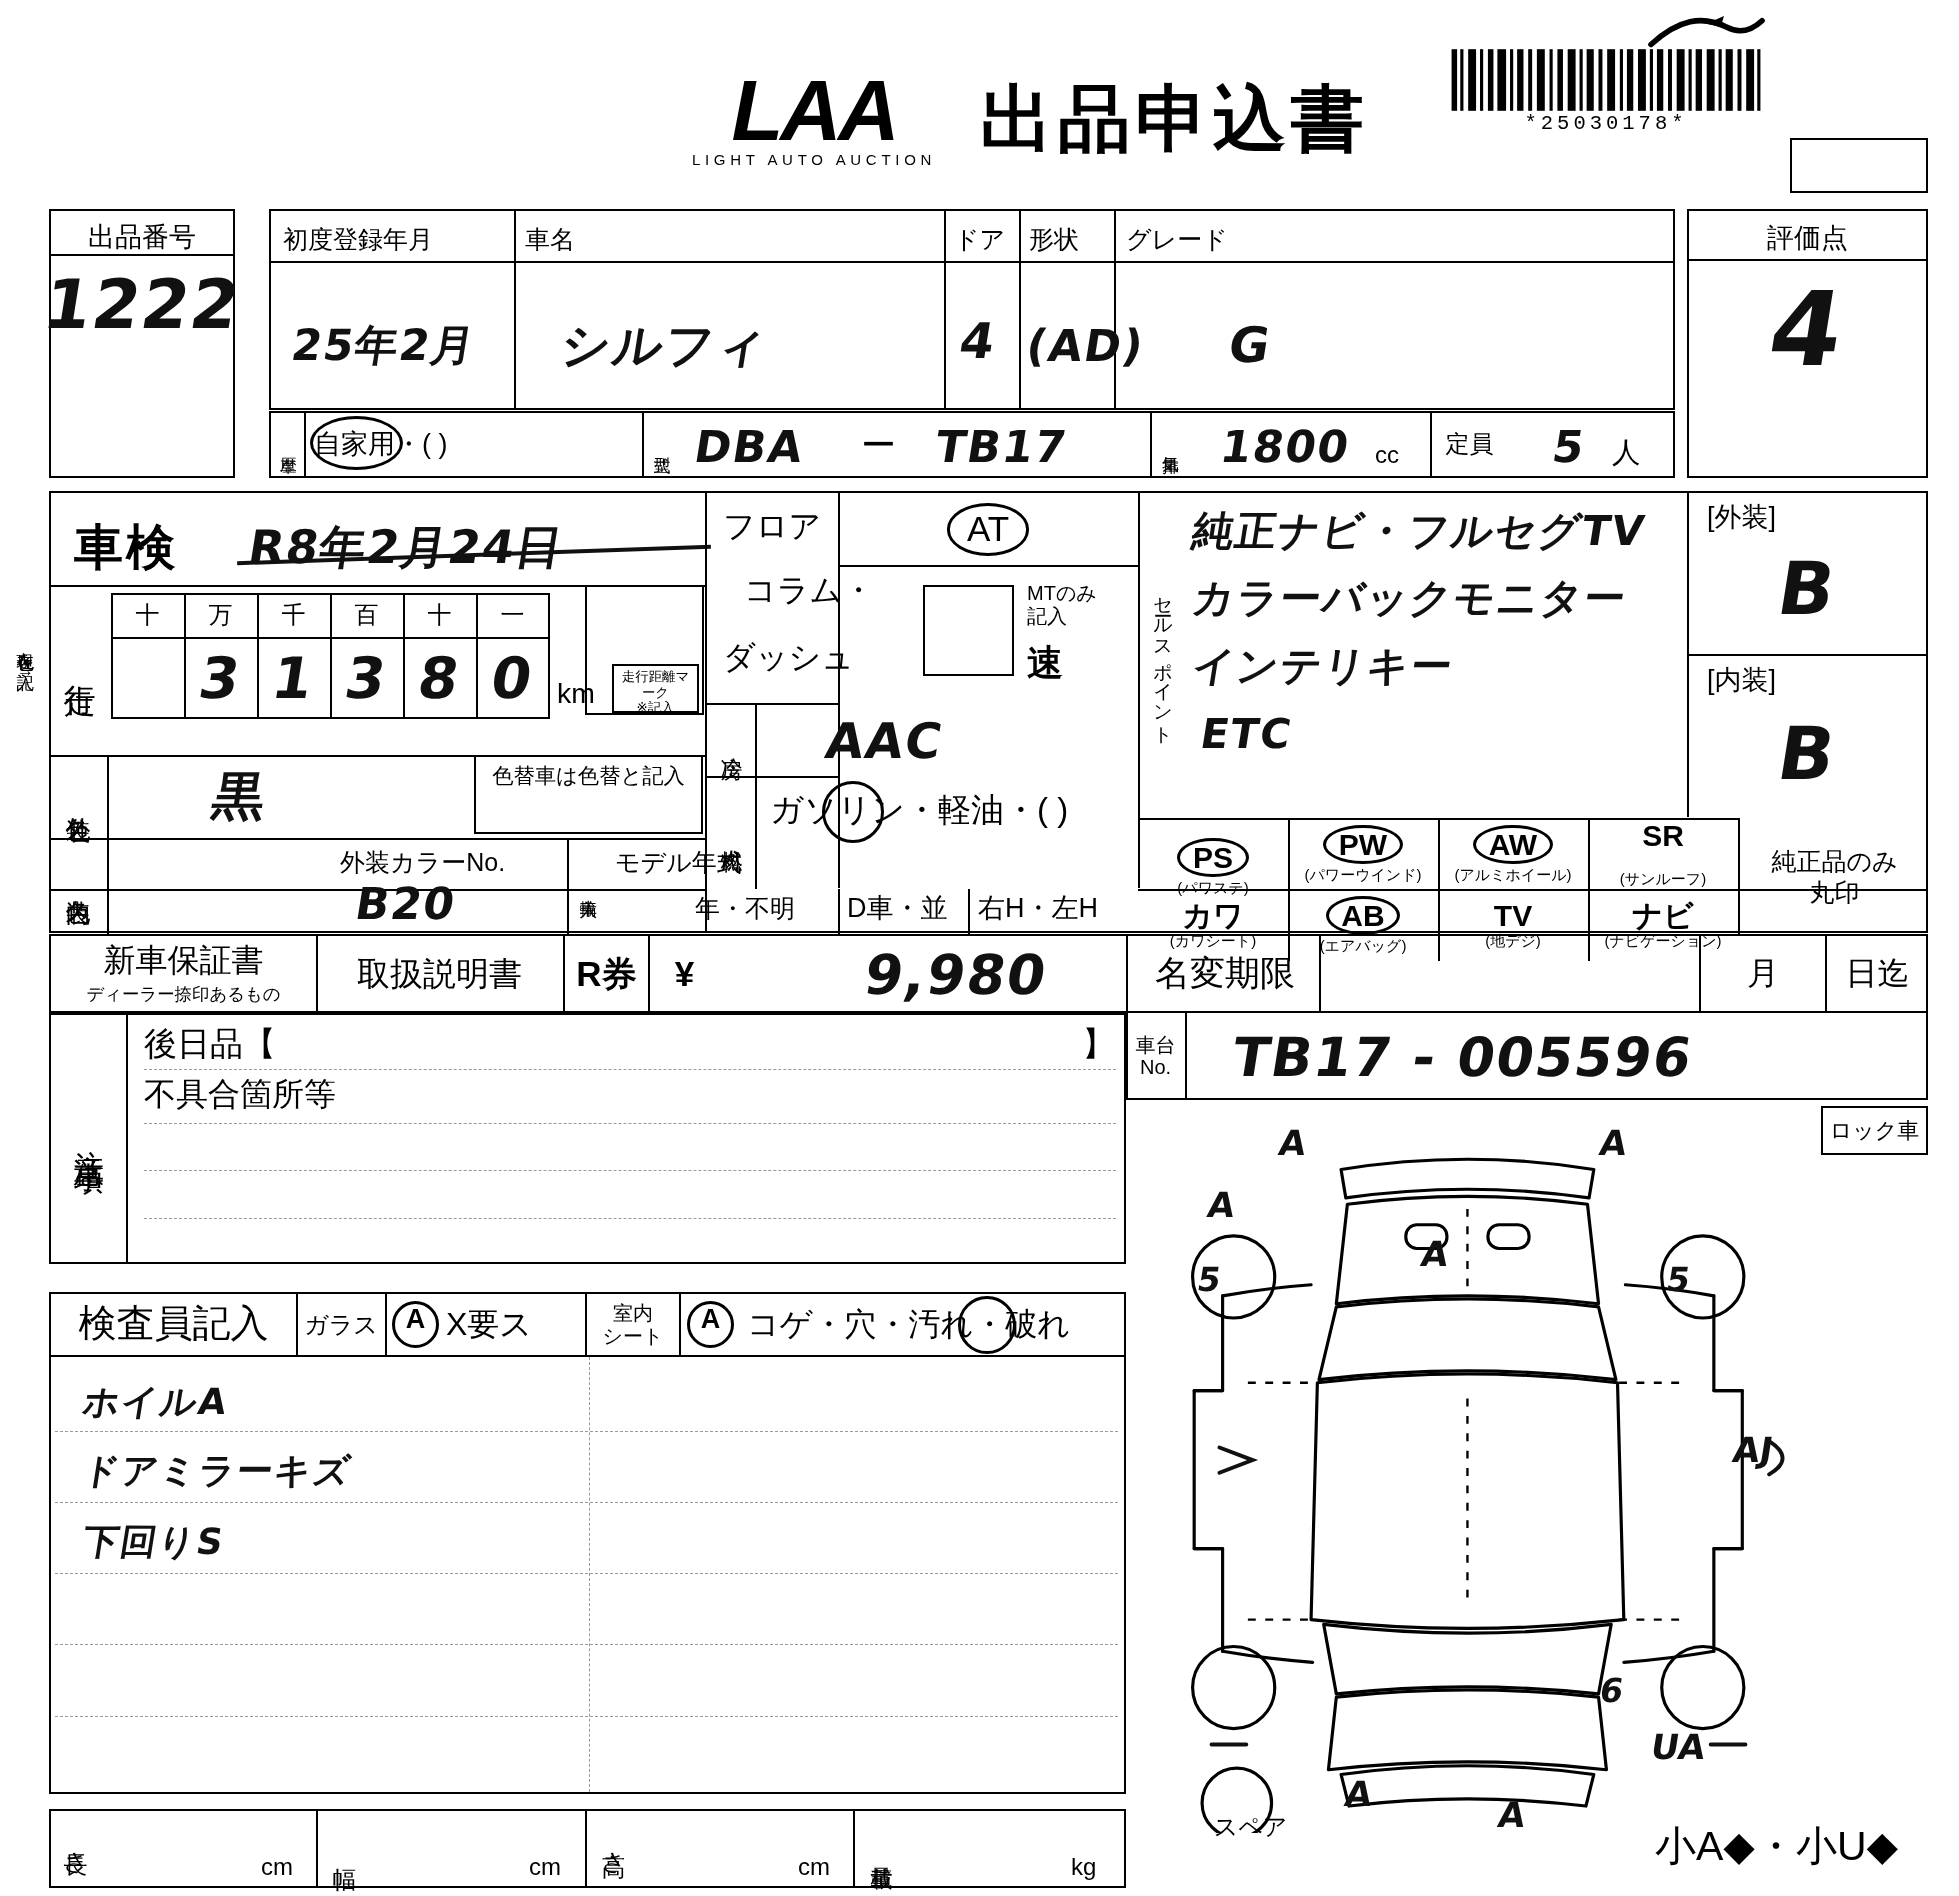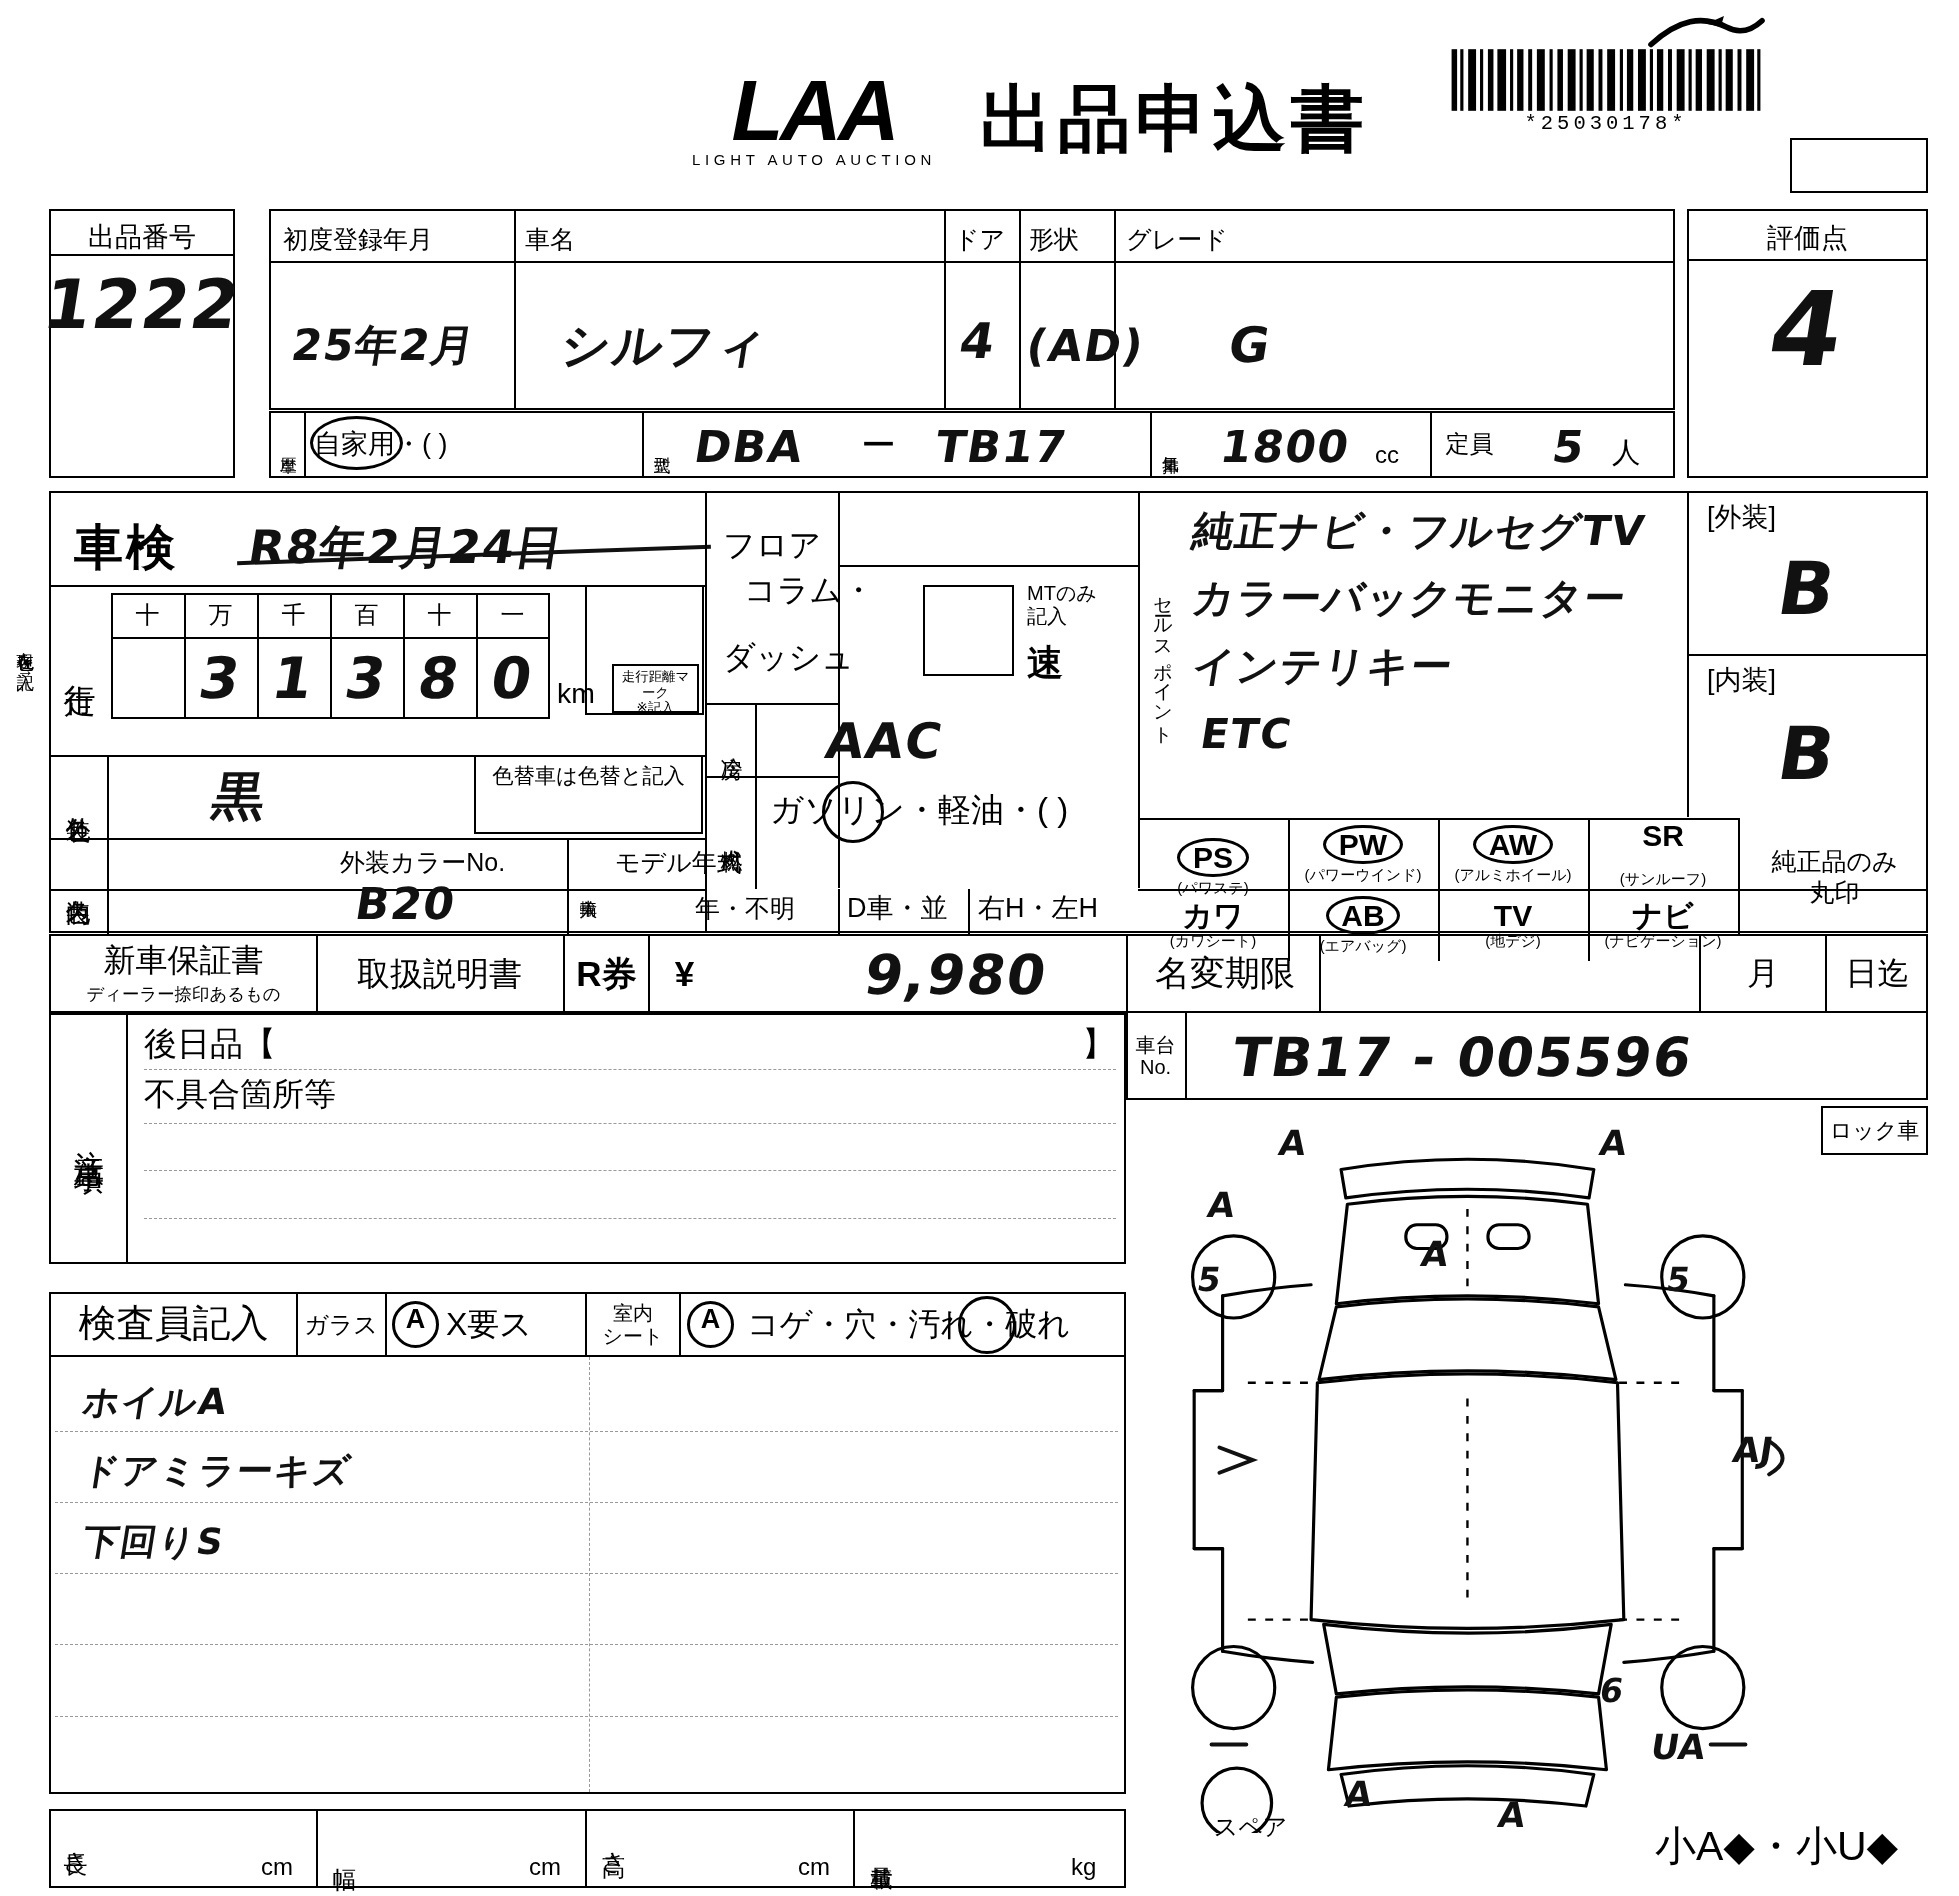--- a/index.html
+++ b/index.html
@@ -204,36 +204,39 @@
   <div class="abs" style="left:838px;top:889px;width:2.4px;height:45px;background:#000;"></div>
   <div class="abs lft lbl" style="left:847px;top:890px;height:36px;font-size:27px;">D車・並</div>
   <div class="abs" style="left:968px;top:889px;width:2.4px;height:45px;background:#000;"></div>
   <div class="abs lft lbl" style="left:978px;top:890px;height:36px;font-size:27px;">右H・左H</div>
 
   <div class="abs" style="left:705px;top:491px;width:2.4px;height:442px;background:#000;"></div>
   <div class="abs" style="left:838px;top:491px;width:2.4px;height:397px;background:#000;"></div>
   <div class="abs" style="left:705px;top:703px;width:133px;height:2.4px;background:#000;"></div>
   <div class="abs" style="left:705px;top:776px;width:133px;height:2.4px;background:#000;"></div>
 
-  <div class="abs lft lbl" style="left:723px;top:506px;height:41px;font-size:32px;margin-top:19px;">フロア</div>
+  <div class="abs lft lbl" style="left:723px;top:506px;height:41px;font-size:32px;">フロア</div>
   <div class="abs lft lbl" style="left:744px;top:570px;height:41px;font-size:32px;">コラム・</div>
   <div class="abs lft lbl" style="left:723px;top:637px;height:41px;font-size:32px;">ダッシュ</div>
 
   <div class="abs ctr" style="left:708px;top:706px;width:47px;height:68px;font-size:22px;">
     <span class="vert">冷房</span>
   </div>
   <div class="abs" style="left:755px;top:703px;width:2.4px;height:186px;background:#000;"></div>
   <div class="abs ctr" style="left:708px;top:781px;width:47px;height:104px;font-size:22px;">
     <span class="vert">燃料</span>
   </div>
   <div class="abs lft hand" style="left:826px;top:710px;height:63px;font-size:49px;">AAC</div>
   <div class="abs lft lbl" style="left:770px;top:787px;height:47px;font-size:33px;">ガソリン・軽油・(        )</div>
   <div class="abs circ" style="left:822px;top:781px;width:62px;height:62px;"></div>
 
   <div class="abs" style="left:838px;top:565px;width:300px;height:2.4px;background:#000;"></div>
+  <div class="abs ctr lbl" style="left:838px;top:498px;width:300px;height:63px;font-size:35px;">
+    <span class="circ" style="padding:4.7px 17.4px;">AT</span>
+  </div>
   <div class="abs bx" style="left:923px;top:585px;width:91px;height:91px;"></div>
   <div class="abs lft" style="left:1027px;top:577px;width:111px;height:55px;font-size:20px;line-height:1.15;">MTのみ<br>記入</div>
   <div class="abs lft lblbig" style="left:1027px;top:640px;height:46px;font-size:36px;">速</div>
   <div class="abs" style="left:838px;top:703px;width:0;height:0;"></div>
   <div class="abs" style="left:1138px;top:491px;width:2.4px;height:397px;background:#000;"></div>
   <div class="abs" style="left:838px;top:822px;width:300px;height:0;"></div>
 
   <div class="abs ctr" style="left:1144px;top:506px;width:38px;height:308px;font-size:19px;">
     <span class="vert">セールスポイント</span>
   </div>

